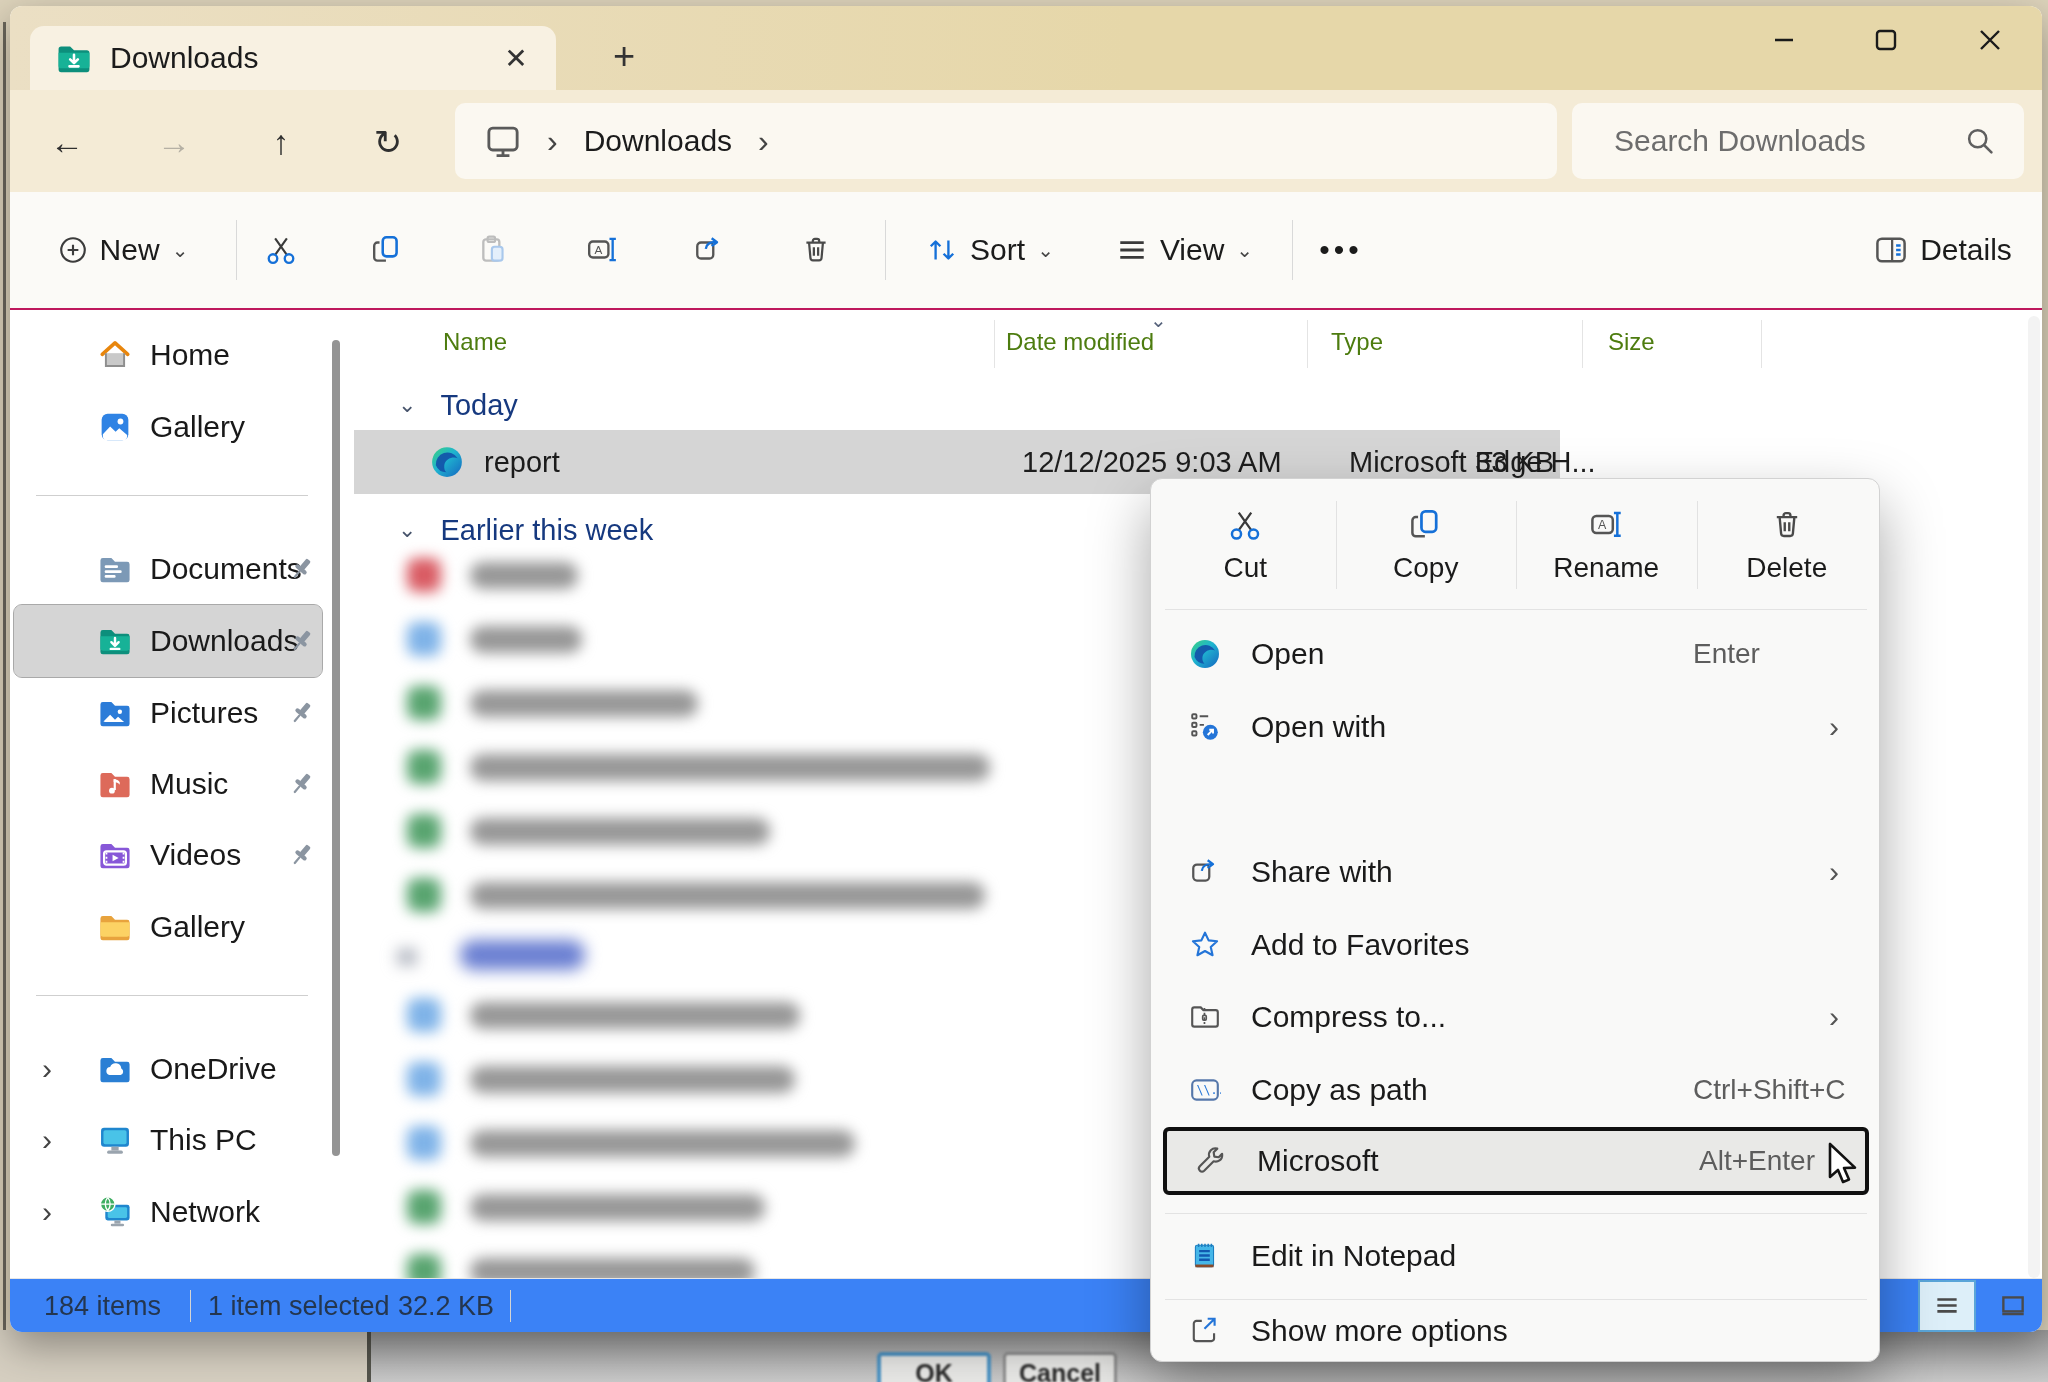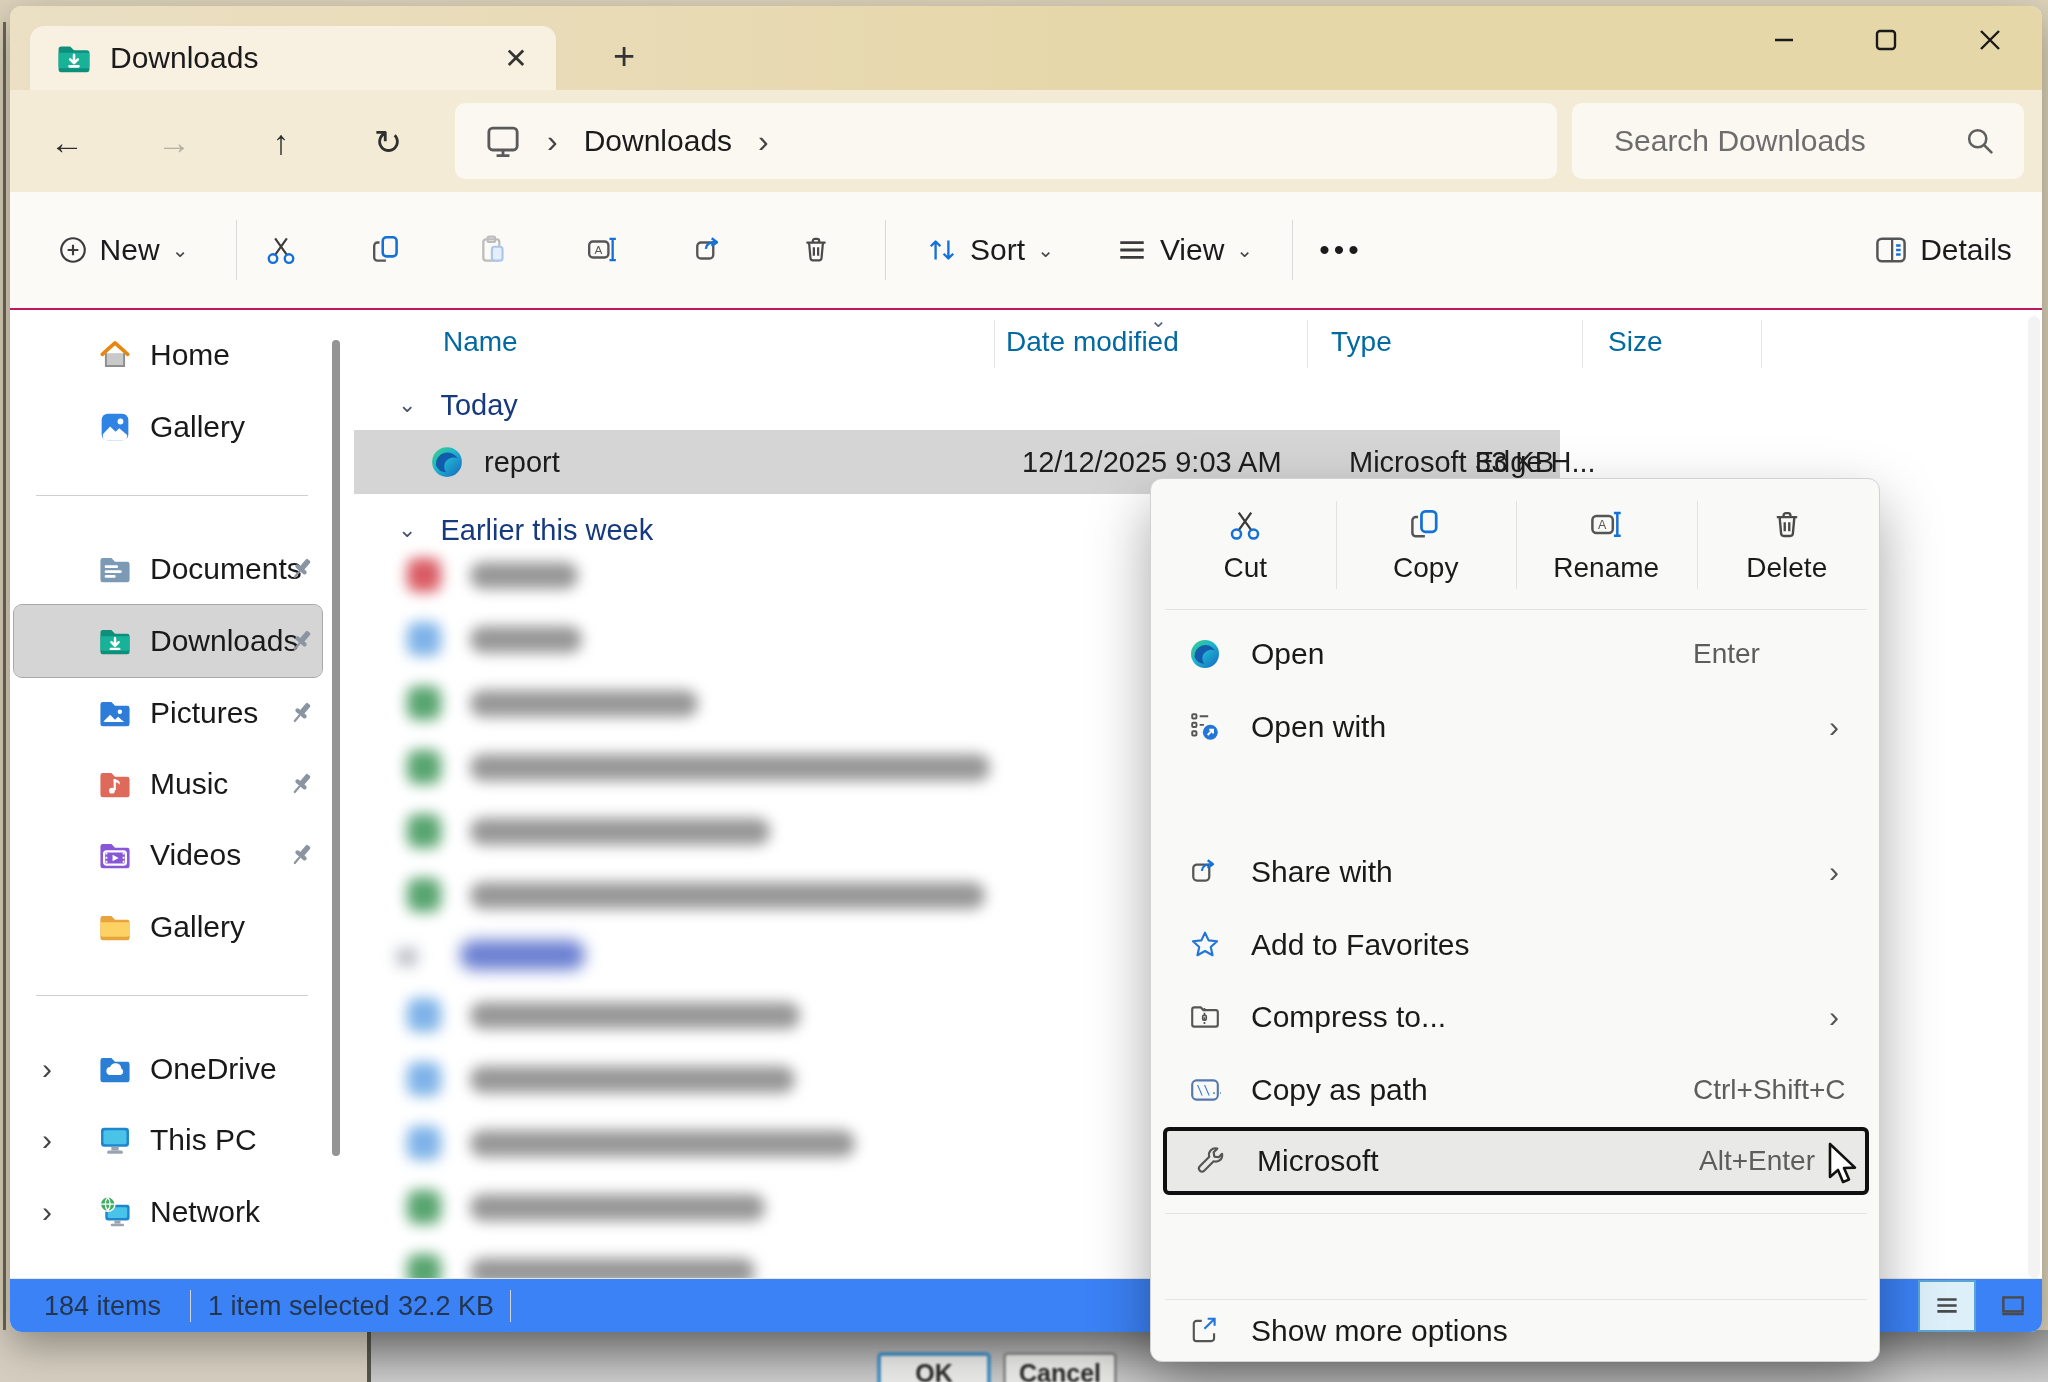--- a/index.html
+++ b/index.html
@@ -55,21 +55,21 @@
   .side-item.selected { background:#d5d5d5; outline:1px solid #a9a9a9; }
   .side-icon { width:34px; height:34px; margin-left:84px; }
   .tree-arrow { position:absolute; left:28px; font-size:30px; color:#444; }
   .side-label { font-size:30px; color:#191919; margin-left:18px; white-space:nowrap; }
   .side-pin { position:absolute; left:272px; width:30px; height:30px; }
   .side-div { position:absolute; left:26px; width:272px; height:1px; background:#cfcfcf; }
   .side-scroll { position:absolute; left:322px; top:334px; width:8px; height:816px; background:#949494; border-radius:4px; }
 
   
   .main-clip { position:absolute; left:340px; top:306px; width:1692px; height:966px; overflow:hidden; background:#fff; }
-  .col-head { position:absolute; top:0; height:60px; display:flex; align-items:center; font-size:28px; color:#0369a1; }
+  .col-head { position:absolute; top:0; height:60px; display:flex; align-items:center; font-size:24px; color:#4d7c0f; }
   .col-div { position:absolute; top:8px; width:1px; height:48px; background:#e4e4e4; }
   .sort-chip { position:absolute; top:-4px; font-size:20px; color:#55617a; }
   .group-head { position:absolute; display:flex; align-items:center; font-size:29px; color:#16397f; }
   .group-chev { font-size:22px; color:#46536b; margin-right:24px; }
   .file-row { position:absolute; left:4px; width:1206px; height:64px; display:flex; align-items:center; }
   .file-row.selected { background:#d5d5d5; }
   .file-icon { width:34px; height:34px; margin-left:76px; }
   .file-name { font-size:29px; color:#1b1b1b; margin-left:20px; }
   .cell { position:absolute; font-size:29px; color:#1d1d1d; white-space:nowrap; }
   .blur-row { position:absolute; height:64px; filter:blur(7px); }
@@ -649,20 +649,31 @@
   <div class="mi highlight" style="top:648px">
     <span class="mi-icon">
       <svg viewBox="0 0 30 30" width="32" height="32">
           <path d="M25.5 9.5 a6 6 0 0 1-8 5.7 L8.6 24.1 a2.9 2.9 0 0 1-4.1-4.1 L13.4 11 a6 6 0 0 1 7.5-7.6 l-3.4 3.4 .6 4.1 4.1.6 3.2-3.2 q.1.6.1 1.2z" fill="none" stroke="#555" stroke-width="2" stroke-linejoin="round"></path>
         </svg>
     </span>
     <span class="mi-label">Microsoft</span>
     <span class="mi-short">Alt+Enter</span>
   </div>
   <div class="ctx-div" style="top:734px"></div>
+  <div class="mi" style="top:741px">
+    <span class="mi-icon">
+      <svg viewBox="0 0 30 30" width="32" height="32">
+          <rect x="6" y="5" width="17" height="20" rx="1.5" fill="#45b6e8" stroke="#1b7ec0" stroke-width="1"></rect>
+          <path d="M9.5 10.5 h10 M9.5 14.5 h10 M9.5 18.5 h10" stroke="#1258b0" stroke-width="2.2"></path>
+          <rect x="6" y="23" width="17" height="2.6" fill="#8a4a2a"></rect>
+          <path d="M9 3.5 v3 M12 3.5 v3 M15 3.5 v3 M18 3.5 v3 M21 3.5 v3" stroke="#1b7ec0" stroke-width="1.4"></path>
+        </svg>
+    </span>
+    <span class="mi-label">Edit in Notepad</span>
+  </div>
   <div class="ctx-div" style="top:820px"></div>
   <div class="mi" style="top:816px">
     <span class="mi-icon">
       <svg viewBox="0 0 30 30" width="32" height="32">
           <path d="M12 5.5 H7 a2.5 2.5 0 0 0-2.5 2.5 v14 a2.5 2.5 0 0 0 2.5 2.5 h14 a2.5 2.5 0 0 0 2.5-2.5 v-5" fill="none" stroke="#555" stroke-width="2"></path>
           <path d="M14.5 13 L24 3.5 M17.5 3.5 H24 V10" fill="none" stroke="#2475d8" stroke-width="2"></path>
         </svg>
     </span>
     <span class="mi-label">Show more options</span>
   </div>

